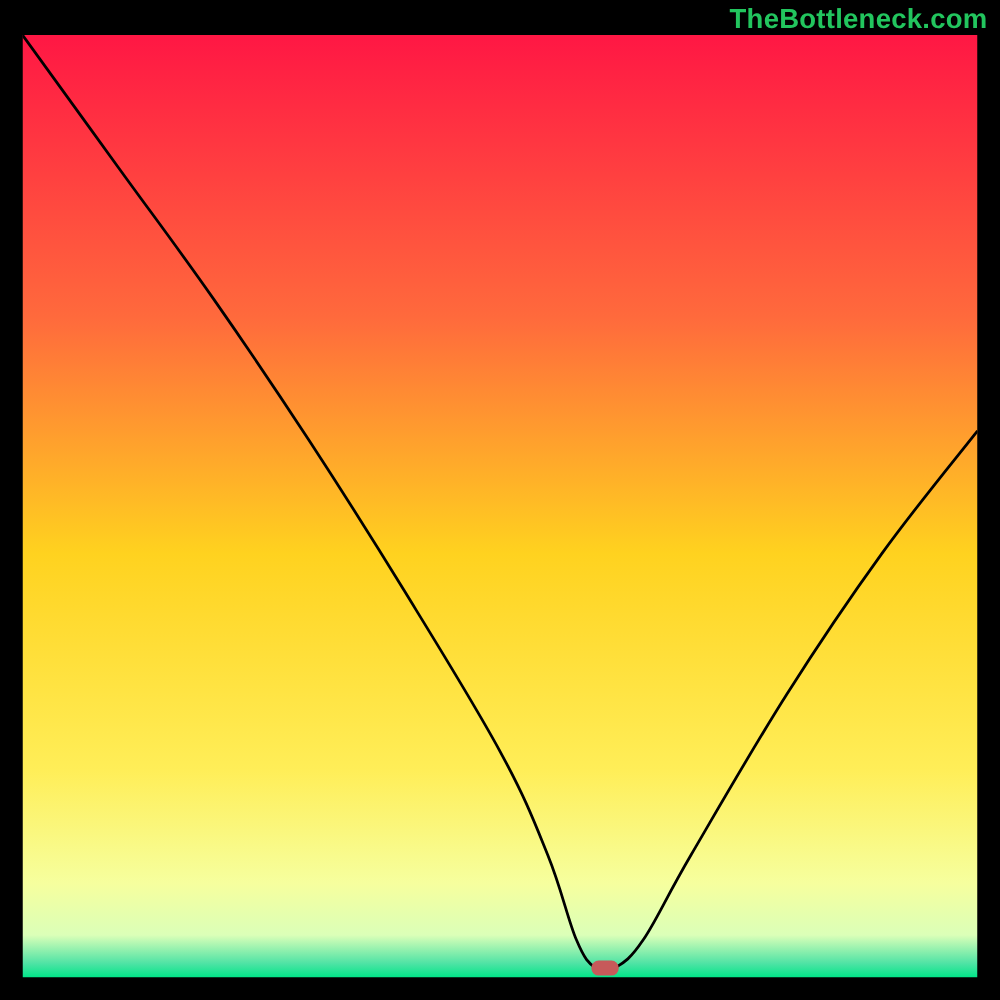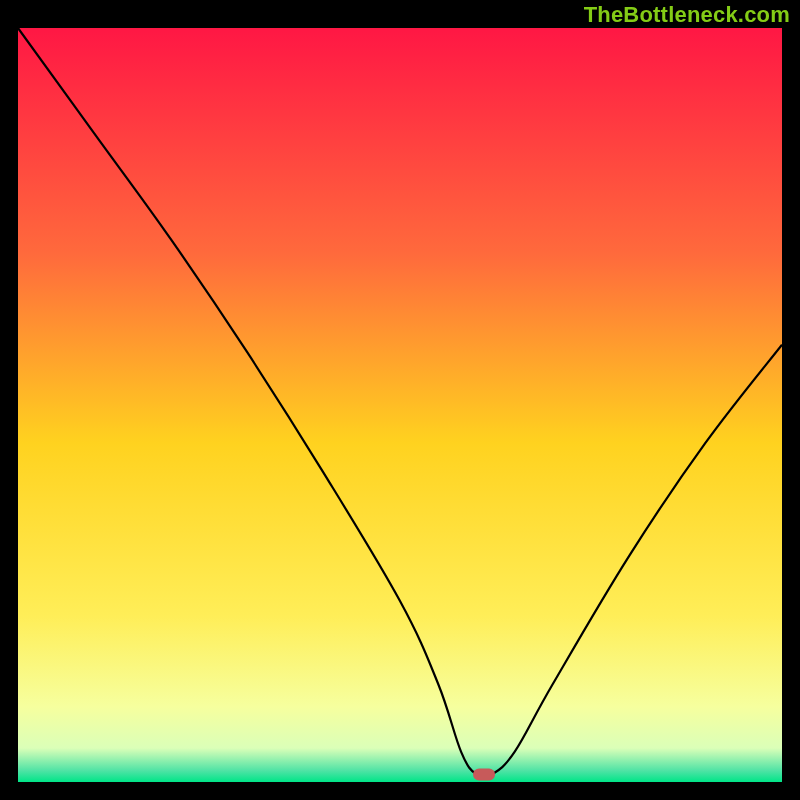--- a/index.html
+++ b/index.html
@@ -16,21 +16,21 @@
     height: 800px;
     background: #000;
   }
   .watermark {
     position: absolute;
     top: 2px;
     right: 10px;
     font-family: Arial, Helvetica, sans-serif;
     font-size: 22px;
     font-weight: 600;
-    color: #84cc16;
+    color: #22c55e;
     letter-spacing: 0.2px;
     z-index: 50;
   }
   .plot-area {
     position: absolute;
     left: 18px;
     top: 28px;
     width: 764px;
     height: 754px;
   }

